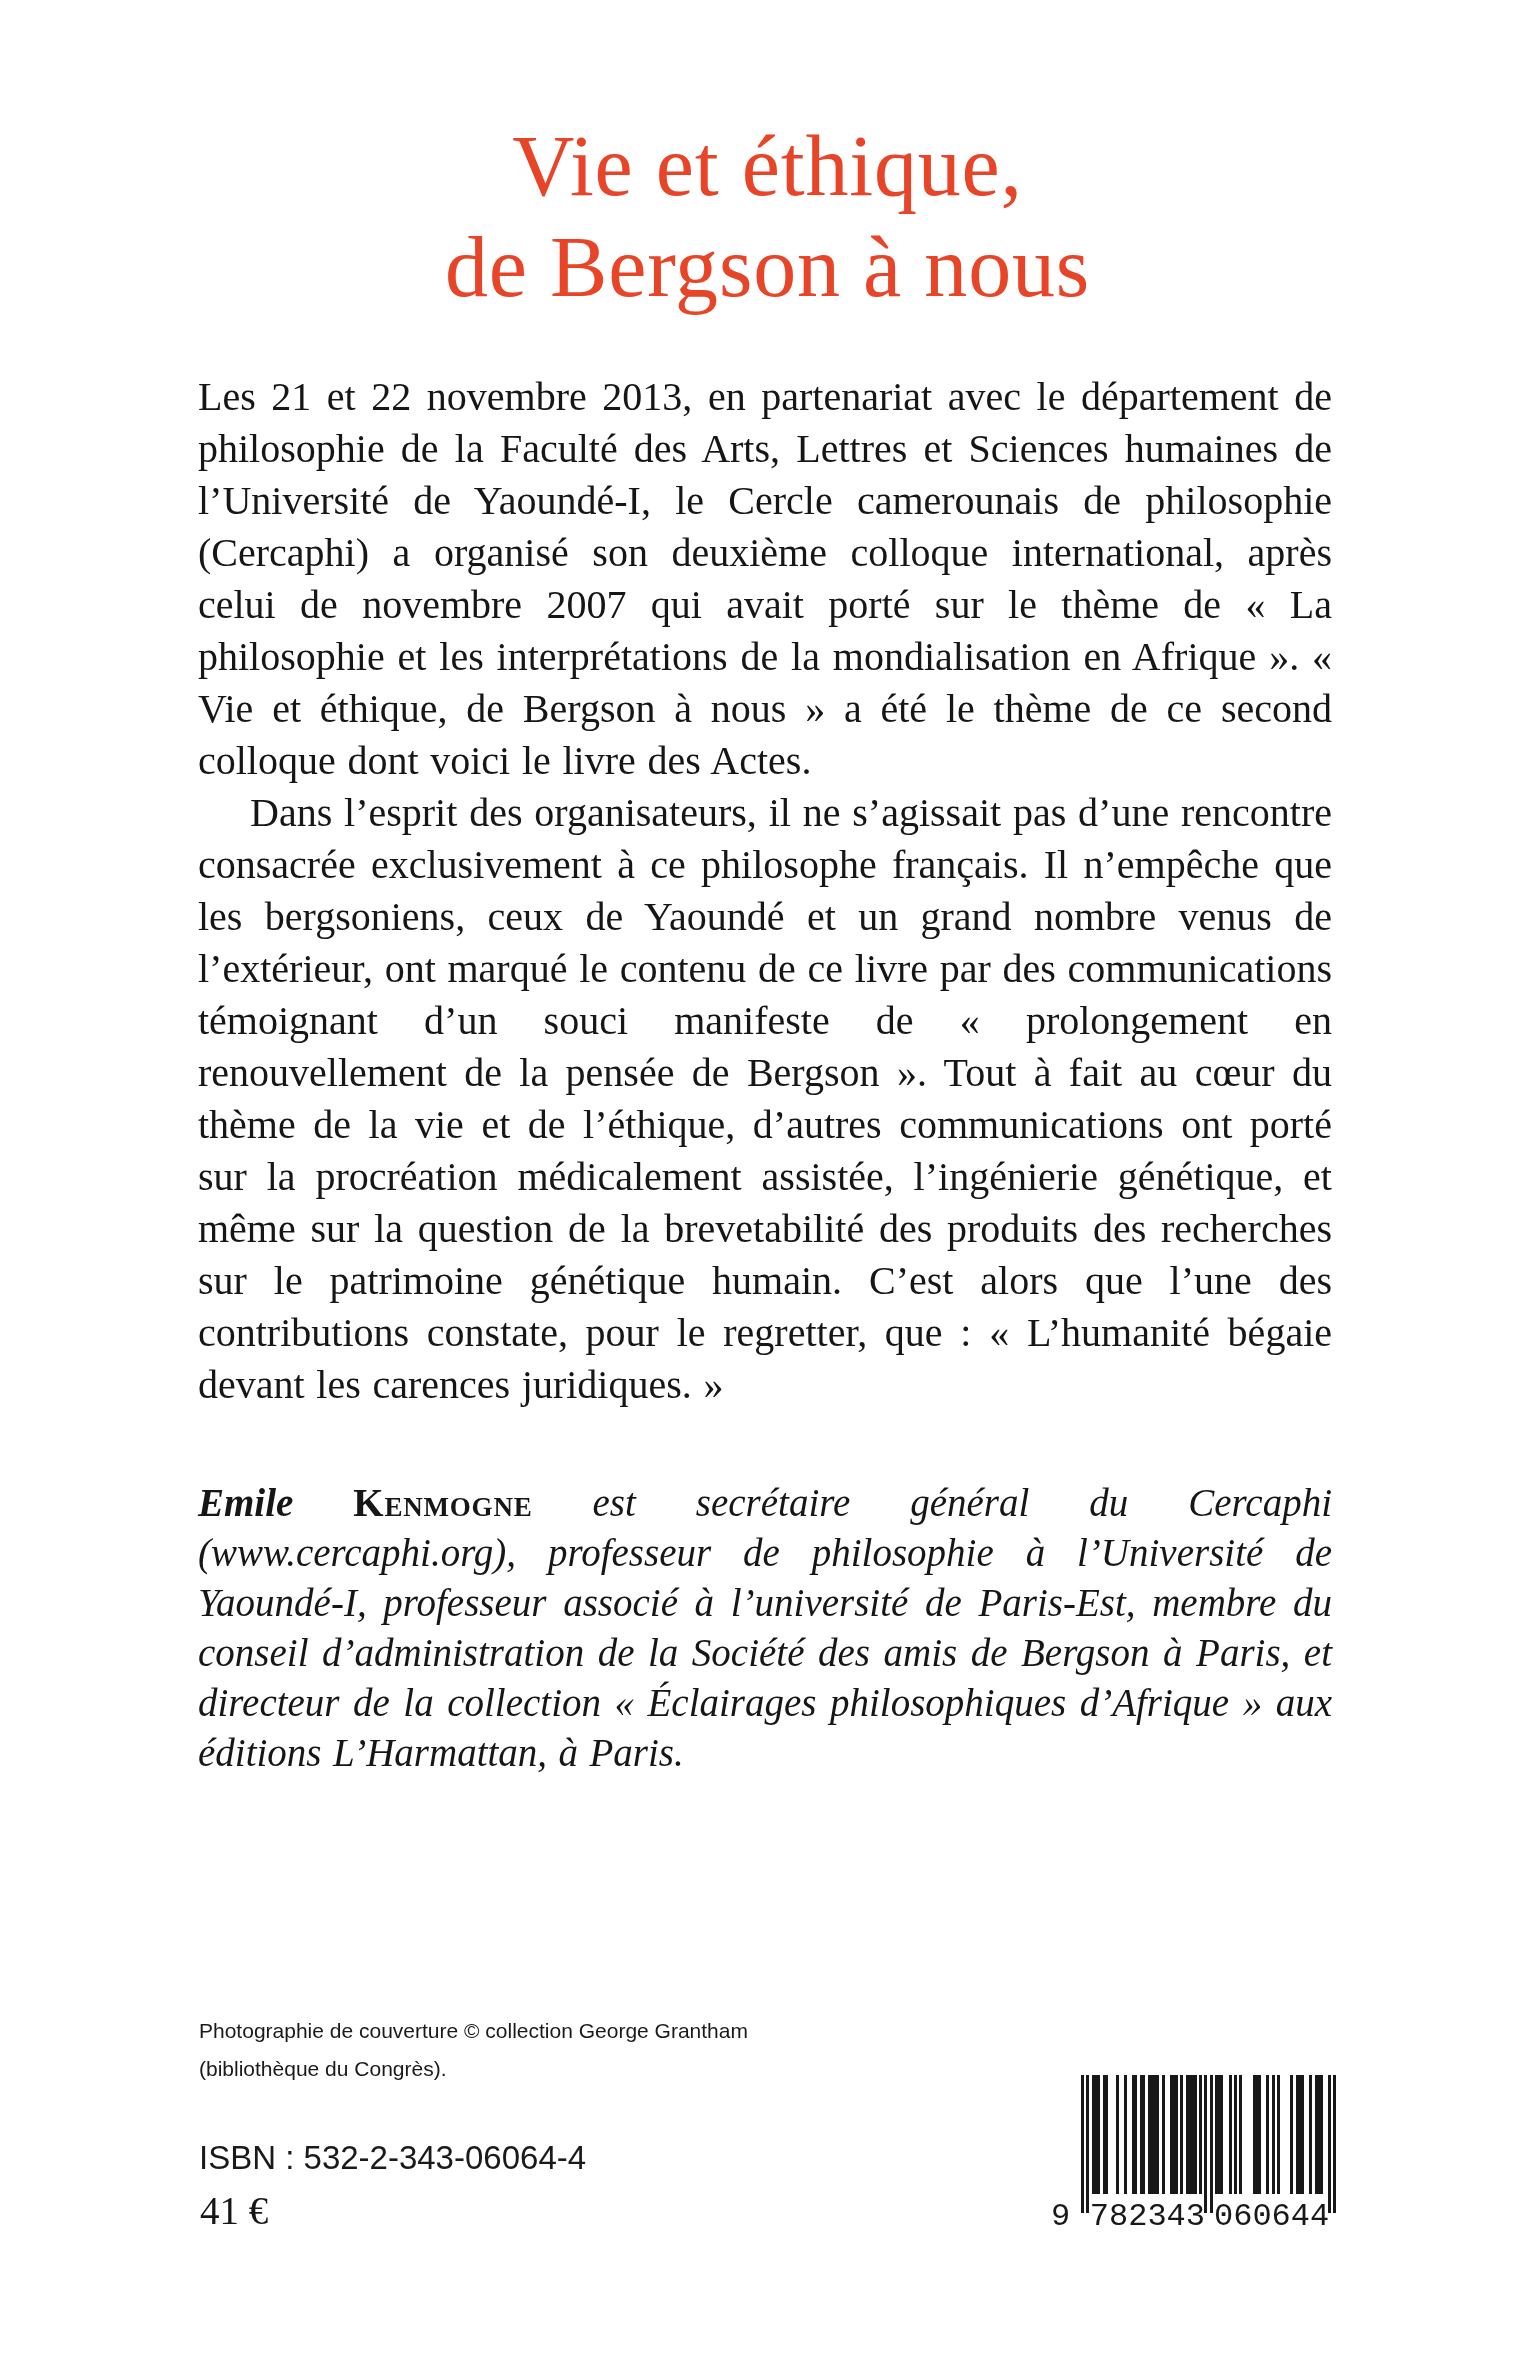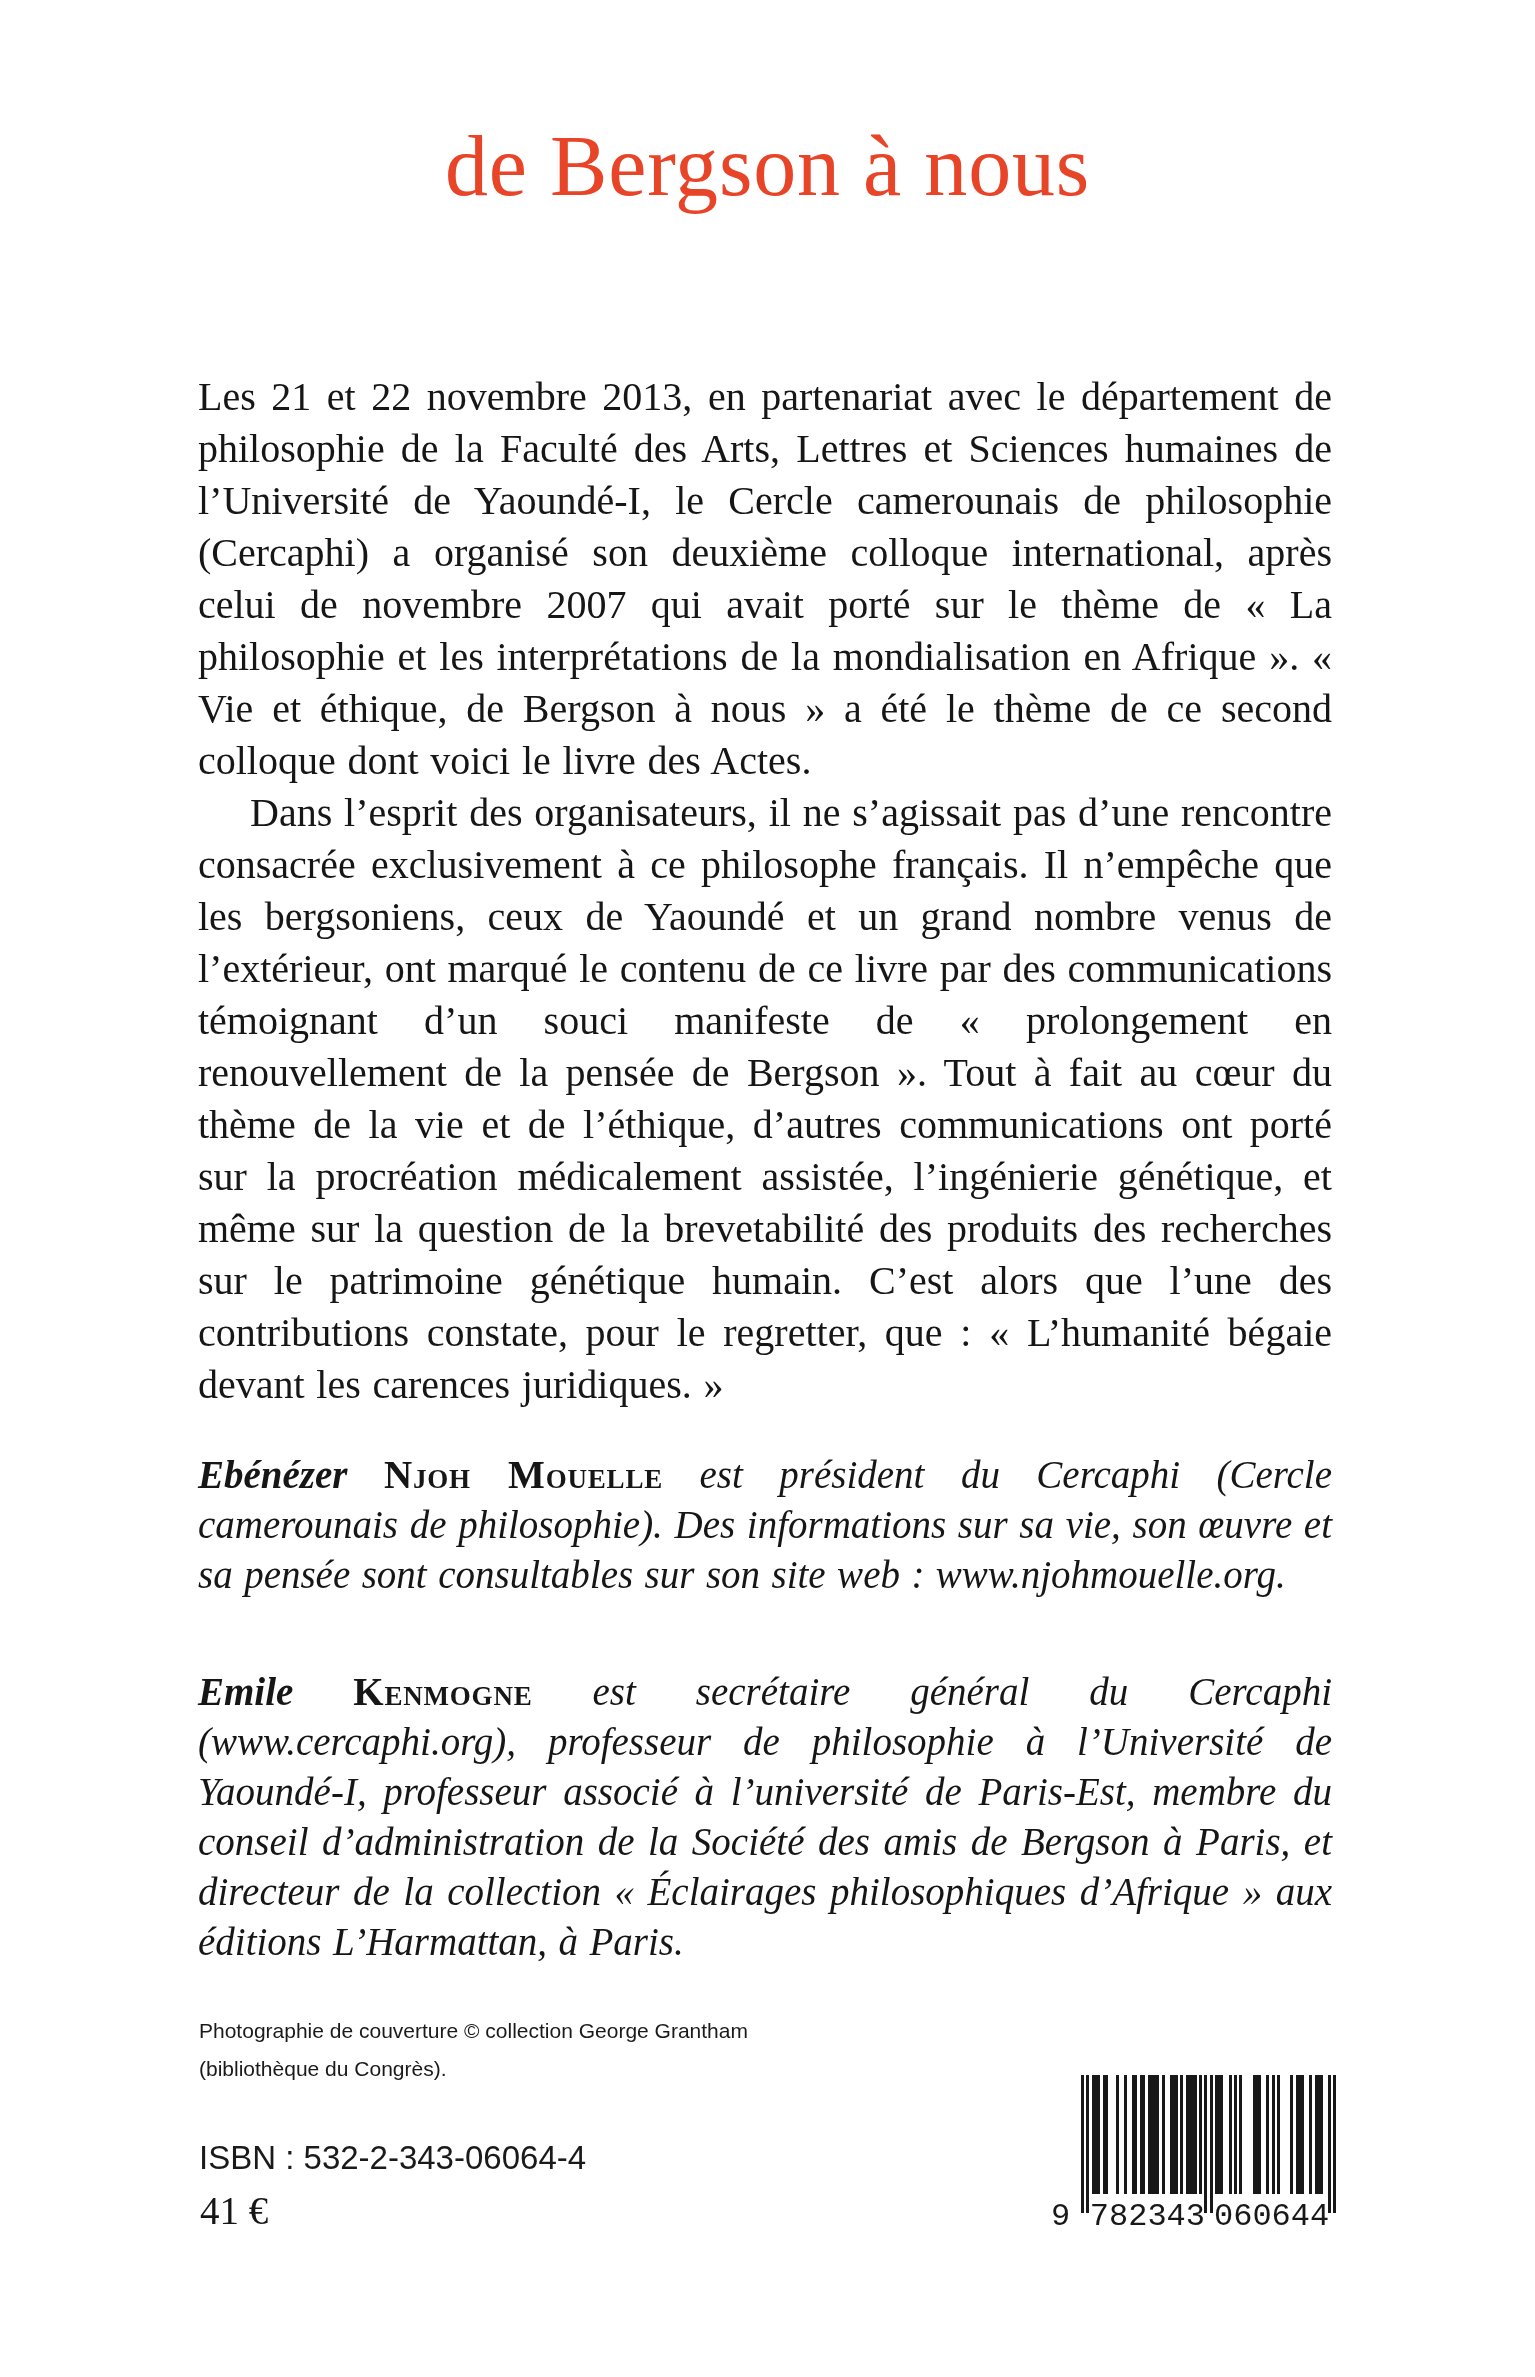--- a/index.html
+++ b/index.html
@@ -102,28 +102,28 @@
   .bd-lead  { position: absolute; left: -30px; top: 0; }
   .bd-left  { position: absolute; left: 8.4px;  top: 0; width: 116px; text-align: center; }
   .bd-right { position: absolute; left: 133px; top: 0; width: 116px; text-align: left; }
 </style>
 </head>
 <body>
 
 <div class="page">
 
   <div class="book-title" style="color: rgb(232, 68, 40);">
+    <div>Vie et éthique,</div>
     <div>de Bergson à nous</div>
   </div>
 
   <div class="text-col">
     <p class="para para-1">Les 21 et 22 novembre 2013, en partenariat avec le département de philosophie de la Faculté des Arts, Lettres et Sciences humaines de l’Université de Yaoundé-I, le Cercle camerounais de philosophie (Cercaphi) a organisé son deuxième colloque international, après celui de novembre 2007 qui avait porté sur le thème de « La philosophie et les interprétations de la mondialisation en Afrique ». « Vie et éthique, de Bergson à nous » a été le thème de ce second colloque dont voici le livre des Actes.</p>
     <p class="para para-2">Dans l’esprit des organisateurs, il ne s’agissait pas d’une rencontre consacrée exclusivement à ce philosophe français. Il n’empêche que les bergsoniens, ceux de Yaoundé et un grand nombre venus de l’extérieur, ont marqué le contenu de ce livre par des communications témoignant d’un souci manifeste de « prolongement en renouvellement de la pensée de Bergson ». Tout à fait au cœur du thème de la vie et de l’éthique, d’autres communications ont porté sur la procréation médicalement assistée, l’ingénierie génétique, et même sur la question de la brevetabilité des produits des recherches sur le patrimoine génétique humain. C’est alors que l’une des contributions constate, pour le regretter, que : « L’humanité bégaie devant les carences juridiques. »</p>
 
-    <p class="bio bio-1"><span class="name-lead">Ebénézer </span><span class="name-caps">Njoh Mouelle</span><span> est président du Cercaphi (Cercle camerounais de philosophie). Des informations sur sa vie, son œuvre et sa pensée sont consultables sur son site web : www.njohmouelle.org.</span></p>
 
     <p class="bio bio-2"><span class="name-lead">Emile </span><span class="name-caps">Kenmogne</span><span> est secrétaire général du Cercaphi (www.cercaphi.org), professeur de philosophie à l’Université de Yaoundé-I, professeur associé à l’université de Paris-Est, membre du conseil d’administration de la Société des amis de Bergson à Paris, et directeur de la collection « Éclairages philosophiques d’Afrique » aux éditions L’Harmattan, à Paris.</span></p>
   </div>
 
   <div class="credit">
     <div>Photographie de couverture © collection George Grantham</div>
     <div>(bibliothèque du Congrès).</div>
   </div>
 
   <div class="isbn">ISBN : 532-2-343-06064-4</div>

